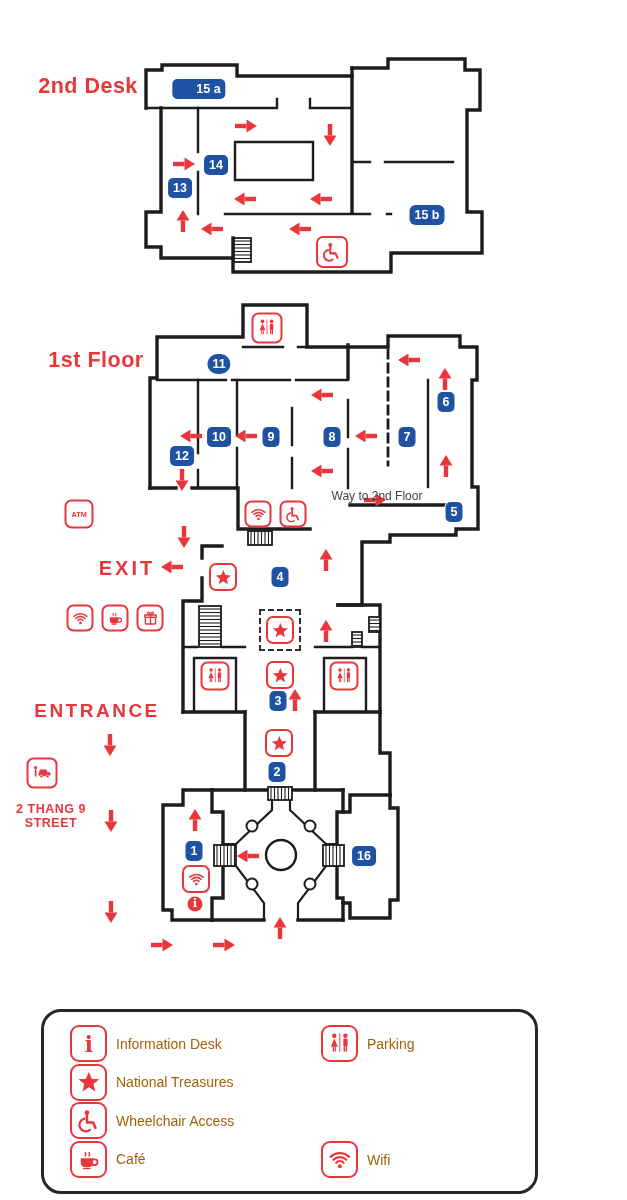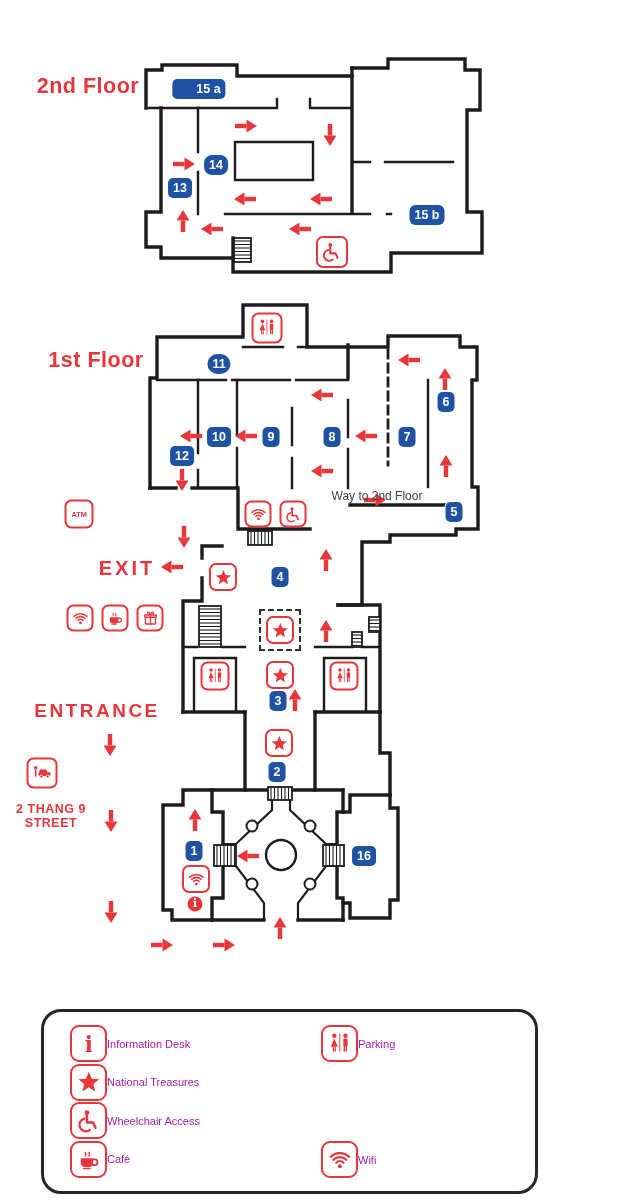--- a/index.html
+++ b/index.html
@@ -26,21 +26,21 @@
           border:3px solid #262626;border-radius:20px;box-sizing:border-box;background:#fff;}
   .legend-col{position:absolute;top:13px;bottom:13px;display:flex;flex-direction:column;
               justify-content:space-between;}
   .legend-col.c1{left:26px;}
   .legend-col.c2{left:277px;}
   .legend-row{display:flex;align-items:center;}
   .legend-icon{width:37px;height:37px;background:#fff;border:2.6px solid #e8363b;
                border-radius:9px;display:flex;align-items:center;justify-content:center;
                box-sizing:border-box;flex:none;}
   .legend-icon svg{width:78%;height:78%;display:block;}
-  .legend-label{font-size:11px;color:#a21caf;}
+  .legend-label{margin-left:9px;font-size:14px;color:#a16207;}
 </style>
 </head>
 <body>
 
 <div id="stage">
   <svg id="walls" width="627" height="1200">
       <path d="M146,108 L146,70 L162,70 L162,65 L237,65 L237,76 L352,76" stroke="#1c1c1c" stroke-width="3.4" fill="none" stroke-linecap="square"></path>
       <path d="M352,68 L352,212" stroke="#1c1c1c" stroke-width="3.4" fill="none" stroke-linecap="square"></path>
       <path d="M352,68 L388,68 L388,59 L465,59 L465,70 L480,70 L480,110 L467,110 L467,212 L482,212 L482,253 L391,253 L391,272 L233,272 L233,238" stroke="#1c1c1c" stroke-width="3.4" fill="none" stroke-linecap="square"></path>
       <path d="M161,108 L161,212 L146,212 L146,247 L161,247 L161,258 L233,258" stroke="#1c1c1c" stroke-width="3.4" fill="none" stroke-linecap="square"></path>
@@ -153,21 +153,21 @@
         <rect x="323" y="845" width="21" height="21" fill="#fff" stroke="#1c1c1c" stroke-width="1.8"></rect>
         <line x1="326" x2="326" y1="845" y2="866" stroke="#1c1c1c" stroke-width="1.1"></line>
         <line x1="329.5" x2="329.5" y1="845" y2="866" stroke="#1c1c1c" stroke-width="1.1"></line>
         <line x1="333" x2="333" y1="845" y2="866" stroke="#1c1c1c" stroke-width="1.1"></line>
         <line x1="336.5" x2="336.5" y1="845" y2="866" stroke="#1c1c1c" stroke-width="1.1"></line>
         <line x1="340" x2="340" y1="845" y2="866" stroke="#1c1c1c" stroke-width="1.1"></line>
       </g>
     </svg>
   <div id="overlay">
       <div class="badge" style="left: 199px; top: 89px; padding-left: 24px;">15 a</div>
-      <div class="badge" style="left: 216px; top: 165px; border-radius: 8px;">14</div>
+      <div class="badge" style="left: 216px; top: 165px;">14</div>
       <div class="badge" style="left: 180px; top: 188px;">13</div>
       <div class="badge" style="left: 427px; top: 215px; border-radius: 6px;">15 b</div>
       <div class="badge" style="left: 219px; top: 364px; border-radius: 10px;">11</div>
       <div class="badge" style="left: 219px; top: 437px;">10</div>
       <div class="badge" style="left: 271px; top: 437px;">9</div>
       <div class="badge" style="left: 182px; top: 456px;">12</div>
       <div class="badge" style="left: 332px; top: 437px;">8</div>
       <div class="badge" style="left: 407px; top: 437px;">7</div>
       <div class="badge" style="left: 446px; top: 402px;">6</div>
       <div class="badge" style="left: 454px; top: 512px;">5</div>
@@ -485,21 +485,21 @@
           <rect x="0" y="4.3" width="11.5" height="4.4" fill="#e8363b"></rect>
           <polygon points="11.5,0 22,6.5 11.5,13" fill="#e8363b"></polygon>
         </svg>
       </div>
       <div class="arrow" style="left: 224px; top: 945px; transform: translate(-50%, -50%) rotate(0deg);">
         <svg viewBox="0 0 22 13">
           <rect x="0" y="4.3" width="11.5" height="4.4" fill="#e8363b"></rect>
           <polygon points="11.5,0 22,6.5 11.5,13" fill="#e8363b"></polygon>
         </svg>
       </div>
-      <div class="map-label" style="left: 88px; top: 86px; color: rgb(232, 54, 59); font-size: 21.5px; font-weight: 600; letter-spacing: 0.5px; white-space: nowrap;">2nd Floor</div>
+      <div class="map-label" style="left: 88px; top: 86px; color: rgb(232, 54, 59); font-size: 21.5px; font-weight: 600; letter-spacing: 0.5px; white-space: nowrap;">2nd Desk</div>
       <div class="map-label" style="left: 96px; top: 360px; color: rgb(232, 54, 59); font-size: 21.5px; font-weight: 600; letter-spacing: 0.5px; white-space: nowrap;">1st Floor</div>
       <div class="map-label" style="left: 377px; top: 497px; color: rgb(63, 63, 63); font-size: 12px; font-weight: 400; letter-spacing: 0px;">Way to 2nd Floor</div>
       <div class="map-label" style="left: 127px; top: 568px; color: rgb(232, 54, 59); font-size: 20px; font-weight: 700; letter-spacing: 3px;">EXIT</div>
       <div class="map-label" style="left: 97px; top: 711px; color: rgb(232, 54, 59); font-size: 19px; font-weight: 700; letter-spacing: 2.5px;">ENTRANCE</div>
       <div class="map-label" style="left: 51px; top: 816px; color: rgb(232, 54, 59); font-size: 12.5px; font-weight: 700; letter-spacing: 0.5px;">2 THANG 9
 STREET</div>
     </div>
 
   <div class="legend">
     <div class="legend-col c1">

